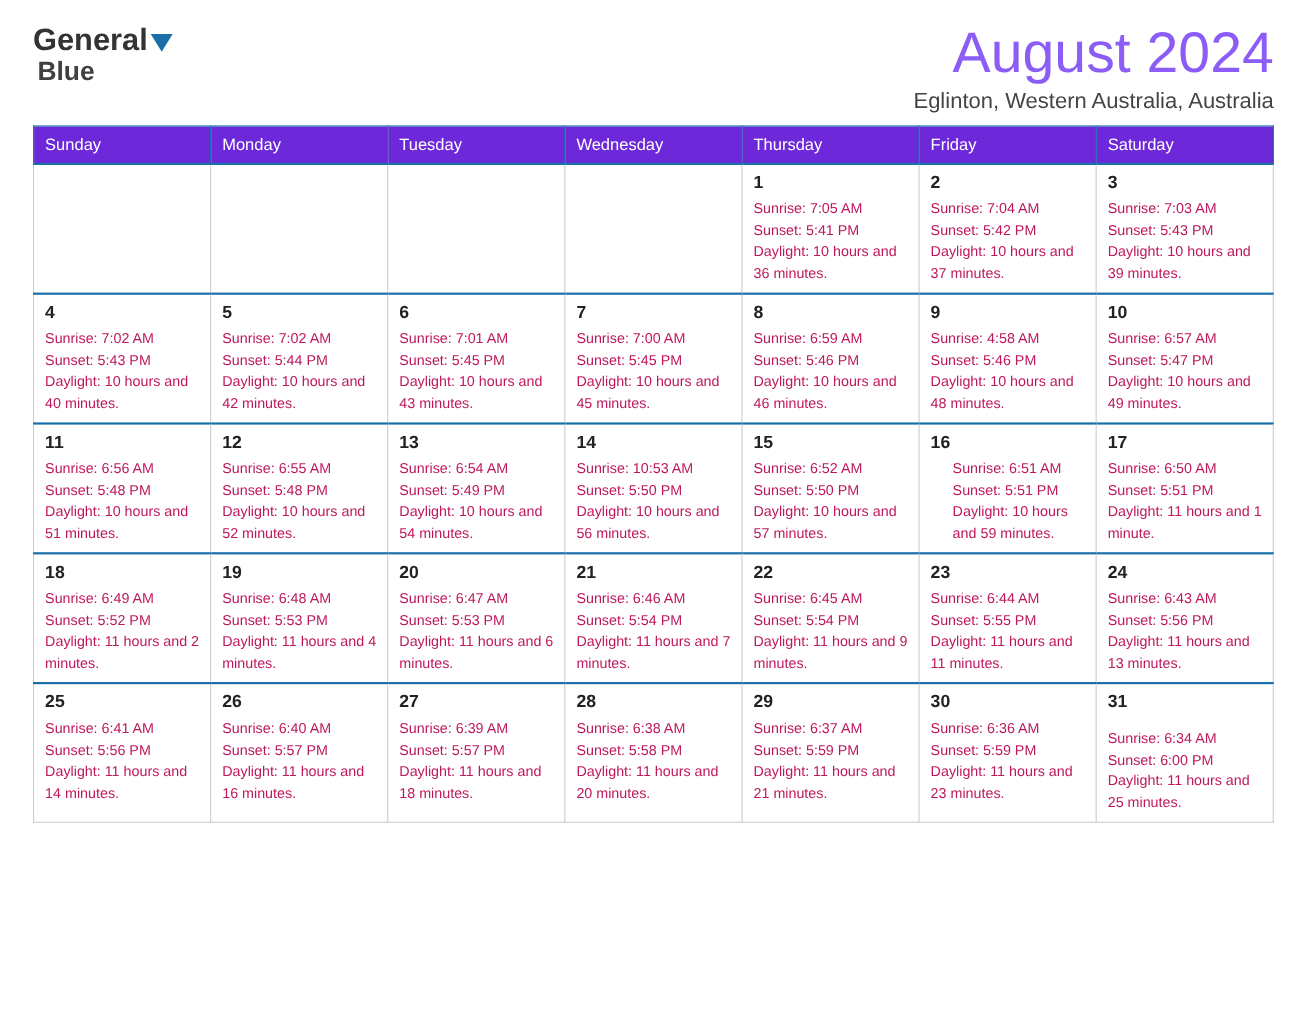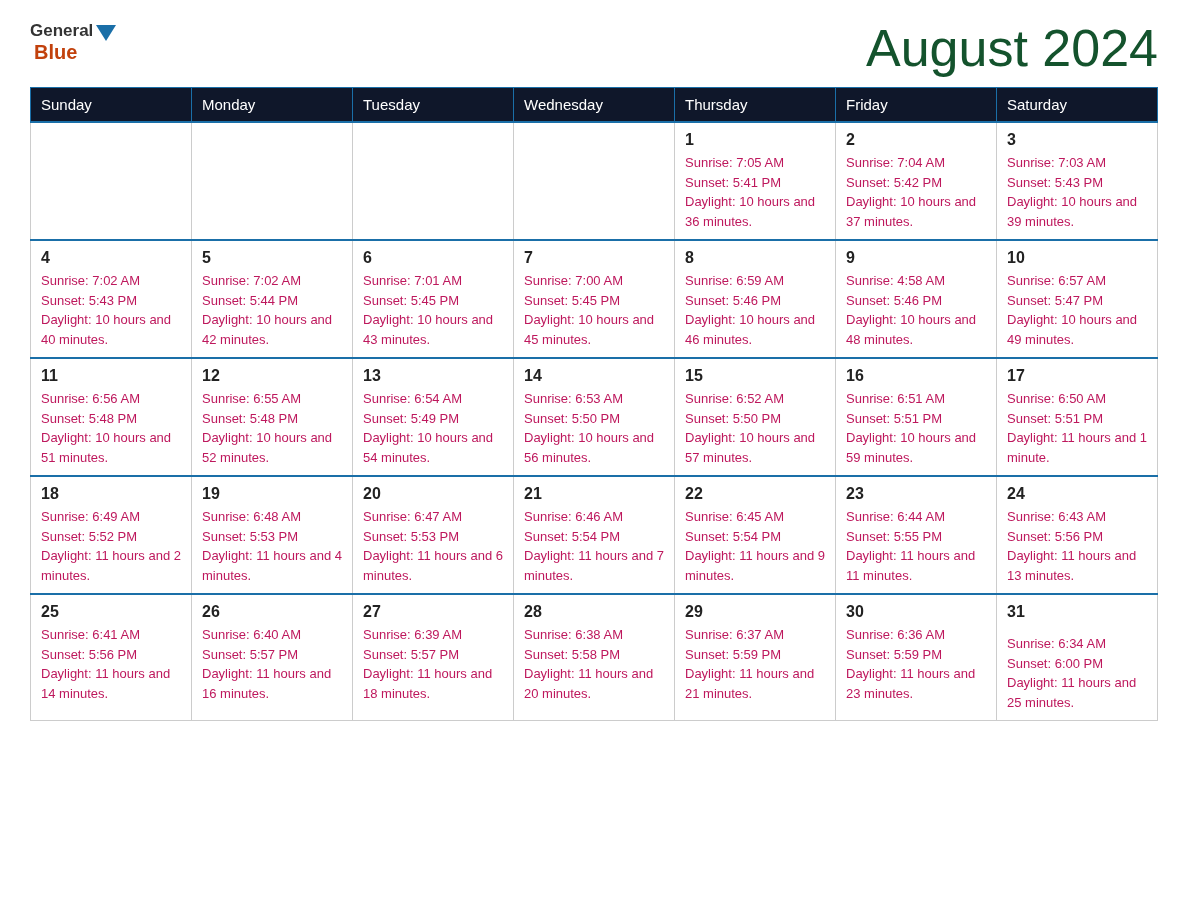--- a/index.html
+++ b/index.html
@@ -18,38 +18,38 @@
       margin-bottom: 10px;
     }
 
     .title-area {
       text-align: right;
     }
 
     .month-title {
       font-size: 52px;
       font-weight: normal;
-      color: #14532d;
+      color: #8b5cf6;
       line-height: 1.1;
     }
 
     .location-title {
       font-size: 20px;
       color: #444;
       margin-top: 4px;
     }
 
     .calendar-table {
       width: 100%;
       border-collapse: collapse;
       margin-top: 10px;
     }
 
     .calendar-table th {
-      background-color: #0f172a;
+      background-color: #6d28d9;
       color: #fff;
       font-size: 15px;
       font-weight: normal;
       padding: 8px 10px;
       text-align: left;
       border: 1px solid #1a6fa8;
     }
 
     .calendar-table td {
       vertical-align: top;
@@ -99,45 +99,46 @@
       width: 0;
       height: 0;
       border-left: 10px solid transparent;
       border-right: 10px solid transparent;
       border-top: 16px solid #1a6fa8;
       margin-left: 3px;
       margin-top: 5px;
     }
 
     .logo-text-general {
-      font-size: 17px;
+      font-size: 28px;
       font-weight: bold;
       color: #333;
     }
 
     .logo-text-blue {
-      font-size: 20px;
+      font-size: 24px;
       font-weight: bold;
-      color: #c2410c;
+      color: #404040;
       margin-left: 4px;
     }
   </style>
 </head>
 <body>
 
 <div class="header-area">
   <div class="logo-wrapper">
     <div class="logo-text-row">
       <span class="logo-text-general">General</span>
       <span class="logo-arrow"></span>
     </div>
     <span class="logo-text-blue">Blue</span>
   </div>
   <div class="title-area">
     <div class="month-title">August 2024</div>
+    <div class="location-title">Eglinton, Western Australia, Australia</div>
   </div>
 </div>
 
 <table class="calendar-table">
   <thead>
     <tr>
     <th>Sunday</th>
         <th>Monday</th>
         <th>Tuesday</th>
         <th>Wednesday</th>
@@ -229,33 +230,33 @@
 Daylight: 10 hours and 52 minutes.</div>
         </td>
         <td>
           <span class="day-number">13</span>
           <div class="day-info" style="white-space: pre-line;">Sunrise: 6:54 AM
 Sunset: 5:49 PM
 Daylight: 10 hours and 54 minutes.</div>
         </td>
         <td>
           <span class="day-number">14</span>
-          <div class="day-info" style="white-space: pre-line;">Sunrise: 6:53 AM
+          <div class="day-info" style="white-space: pre-line;">Sunrise: 10:53 AM
 Sunset: 5:50 PM
 Daylight: 10 hours and 56 minutes.</div>
         </td>
         <td>
           <span class="day-number">15</span>
           <div class="day-info" style="white-space: pre-line;">Sunrise: 6:52 AM
 Sunset: 5:50 PM
 Daylight: 10 hours and 57 minutes.</div>
         </td>
         <td>
           <span class="day-number">16</span>
-          <div class="day-info" style="white-space: pre-line;">Sunrise: 6:51 AM
+          <div class="day-info" style="white-space: pre-line; margin-left: 20px;">Sunrise: 6:51 AM
 Sunset: 5:51 PM
 Daylight: 10 hours and 59 minutes.</div>
         </td>
         <td>
           <span class="day-number">17</span>
           <div class="day-info" style="white-space: pre-line;">Sunrise: 6:50 AM
 Sunset: 5:51 PM
 Daylight: 11 hours and 1 minute.</div>
         </td>
       </tr>

